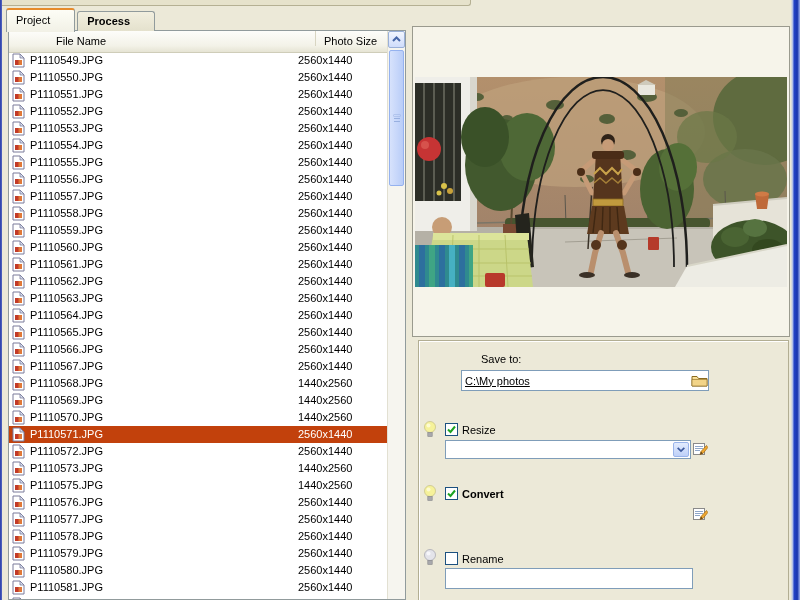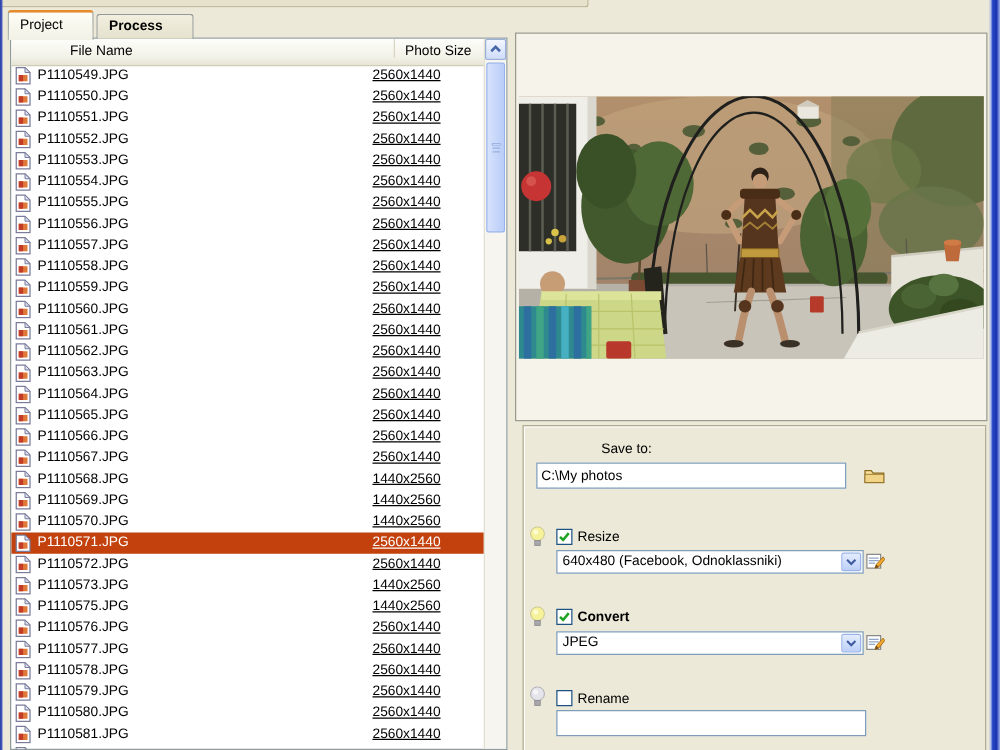--- a/index.html
+++ b/index.html
@@ -29,21 +29,21 @@
   .list-header{position:absolute;left:0;top:0;right:17px;height:21px;
     background:linear-gradient(#fdfdfa,#f3f2e8 70%,#e6e4d4);
     border-bottom:1px solid #cfcdb9;}
   .hcell{position:absolute;top:4px;}
   .hcell.name{left:9px;margin-left:38px;}
   .hcell.size{left:288px;padding-left:8px;border-left:1px solid #d8d5c2;top:0;height:15px;line-height:21px;margin-left:18px;}
   .rows{position:absolute;left:0;top:21px;right:17px;bottom:0;overflow:hidden;}
   .row{position:relative;height:17px;line-height:17px;white-space:nowrap;}
   .row .ficon{position:absolute;left:3px;top:1px;}
   .row .fname{position:absolute;left:21px;top:0;}
-  .row .fsize{position:absolute;left:289px;top:0;text-decoration:underline;}
+  .row .fsize{position:absolute;left:289px;top:0;}
   .row.selected{background:#c2410c;color:#fff;}
   
   .scrollbar{position:absolute;top:0;right:0;width:17px;bottom:0;background:#f6f5ef;
     border-left:1px solid #e2e0d2;}
   .sb-btn{position:absolute;top:0;left:0;width:17px;height:17px;
     background:linear-gradient(#f2f6fe,#cfdcfb);border:1px solid #9ab0d8;border-radius:2px;
     box-sizing:border-box;display:flex;align-items:center;justify-content:center;}
   .sb-thumb{position:absolute;left:1px;top:19px;width:15px;height:136px;
     background:linear-gradient(90deg,#d7e2fc,#b9cdf8);border:1px solid #95b2ef;border-radius:2px;
     box-sizing:border-box;}
@@ -587,21 +587,21 @@
       <ellipse cx="340" cy="151" rx="12" ry="9" fill="#567340"></ellipse>
       <path d="M272,189 L372,168 V210 H260 Z" fill="#edece4"></path>
       <line x1="272" y1="189" x2="372" y2="168" stroke="#d8d6c8" stroke-width="2"></line>
     </g>
   </svg>
 </div>
 
 <div class="groupbox">
 
   <span class="glabel" style="left:25px;top:12px;margin-left:37px;">Save to:</span>
-  <input class="txt-input" style="left: 10px; top: 29px;" type="text" value="C:\My photos">
+  <input class="txt-input" style="left: 42px; top: 29px; text-decoration: underline;" type="text" value="C:\My photos">
   <button class="icon-btn" style="left:271px;top:30px;">
     <svg width="17" height="14" viewBox="0 0 17 14">
       <path d="M1,3.5 h5 l1.5,2 H16 V13 H1 Z" fill="url(#foldg2)" stroke="#8a6a1f" stroke-width="1"></path>
       <path d="M1,6.5 H16 V13 H1 Z" fill="#f2d488" stroke="#8a6a1f" stroke-width="0.6"></path>
       <defs>
           <linearGradient id="foldg2" x1="0" y1="0" x2="0" y2="1">
         <stop offset="0" stop-color="#ffeaa6"></stop>
             <stop offset="1" stop-color="#d7a74d"></stop>
       </linearGradient>
         </defs>
@@ -613,21 +613,20 @@
     <circle cx="4.5" cy="4.5" r="2" fill="#fdfbd2"></circle>
     <rect x="3.8" y="11.4" width="4.4" height="4" fill="#a8a8ac" stroke="#858589" stroke-width="0.6"></rect>
   </svg>
   <div class="cb checked" style="left:26px;top:82px;">
     <svg width="11" height="11" viewBox="0 0 11 11">
       <path d="M2 5.5 L4.5 8 L9 2.5" fill="none" stroke="#1da321" stroke-width="2"></path>
     </svg>
   </div>
   <span class="cb-label" style="left:43px;top:83px;text-align:right;">Resize</span>
   <div class="combo" style="left:26px;top:99px;">
-    <span class="combo-text">640x480 (Facebook, Odnoklassniki)</span>
     <span class="combo-btn">
       <svg width="10" height="9" viewBox="0 0 12 10">
         <path d="M2 3 L6 7 L10 3" fill="none" stroke="#3d5a9e" stroke-width="2"></path>
       </svg>
     </span>
   </div>
   <button class="icon-btn" style="left:271px;top:99px;">
     <svg width="16" height="16" viewBox="0 0 16 16">
       <rect x="1.5" y="2.5" width="11" height="11" fill="#fff" stroke="#8a8a8a"></rect>
       <path d="M3 5.5 h8 M3 7.5 h8 M3 9.5 h5" stroke="#8fa6c8" stroke-width="1"></path>
@@ -640,28 +639,20 @@
     <circle cx="6" cy="6" r="5.5" fill="#f6f29a" stroke="#c9c489" stroke-width="0.8"></circle>
     <circle cx="4.5" cy="4.5" r="2" fill="#fdfbd2"></circle>
     <rect x="3.8" y="11.4" width="4.4" height="4" fill="#a8a8ac" stroke="#858589" stroke-width="0.6"></rect>
   </svg>
   <div class="cb checked" style="left:26px;top:146px;">
     <svg width="11" height="11" viewBox="0 0 11 11">
       <path d="M2 5.5 L4.5 8 L9 2.5" fill="none" stroke="#1da321" stroke-width="2"></path>
     </svg>
   </div>
   <span class="cb-label" style="left:43px;top:147px;font-weight:bold;">Convert</span>
-  <div class="combo" style="left:26px;top:164px;">
-    <span class="combo-text">JPEG</span>
-    <span class="combo-btn">
-      <svg width="10" height="9" viewBox="0 0 12 10">
-        <path d="M2 3 L6 7 L10 3" fill="none" stroke="#3d5a9e" stroke-width="2"></path>
-      </svg>
-    </span>
-  </div>
   <button class="icon-btn" style="left:271px;top:164px;">
     <svg width="16" height="16" viewBox="0 0 16 16">
       <rect x="1.5" y="2.5" width="11" height="11" fill="#fff" stroke="#8a8a8a"></rect>
       <path d="M3 5.5 h8 M3 7.5 h8 M3 9.5 h5" stroke="#8fa6c8" stroke-width="1"></path>
       <path d="M14.5 4.5 L9 10.5 L8 13.5 L11 12.5 L15.8 6.5 Z" fill="#f0a830" stroke="#a06810" stroke-width="0.7"></path>
       <path d="M8 13.5 L9 10.5 L11 12.5 Z" fill="#6b4a18"></path>
     </svg>
   </button>
 
   <svg class="bulb" style="left:5px;top:208px;" viewBox="0 0 12 17">

